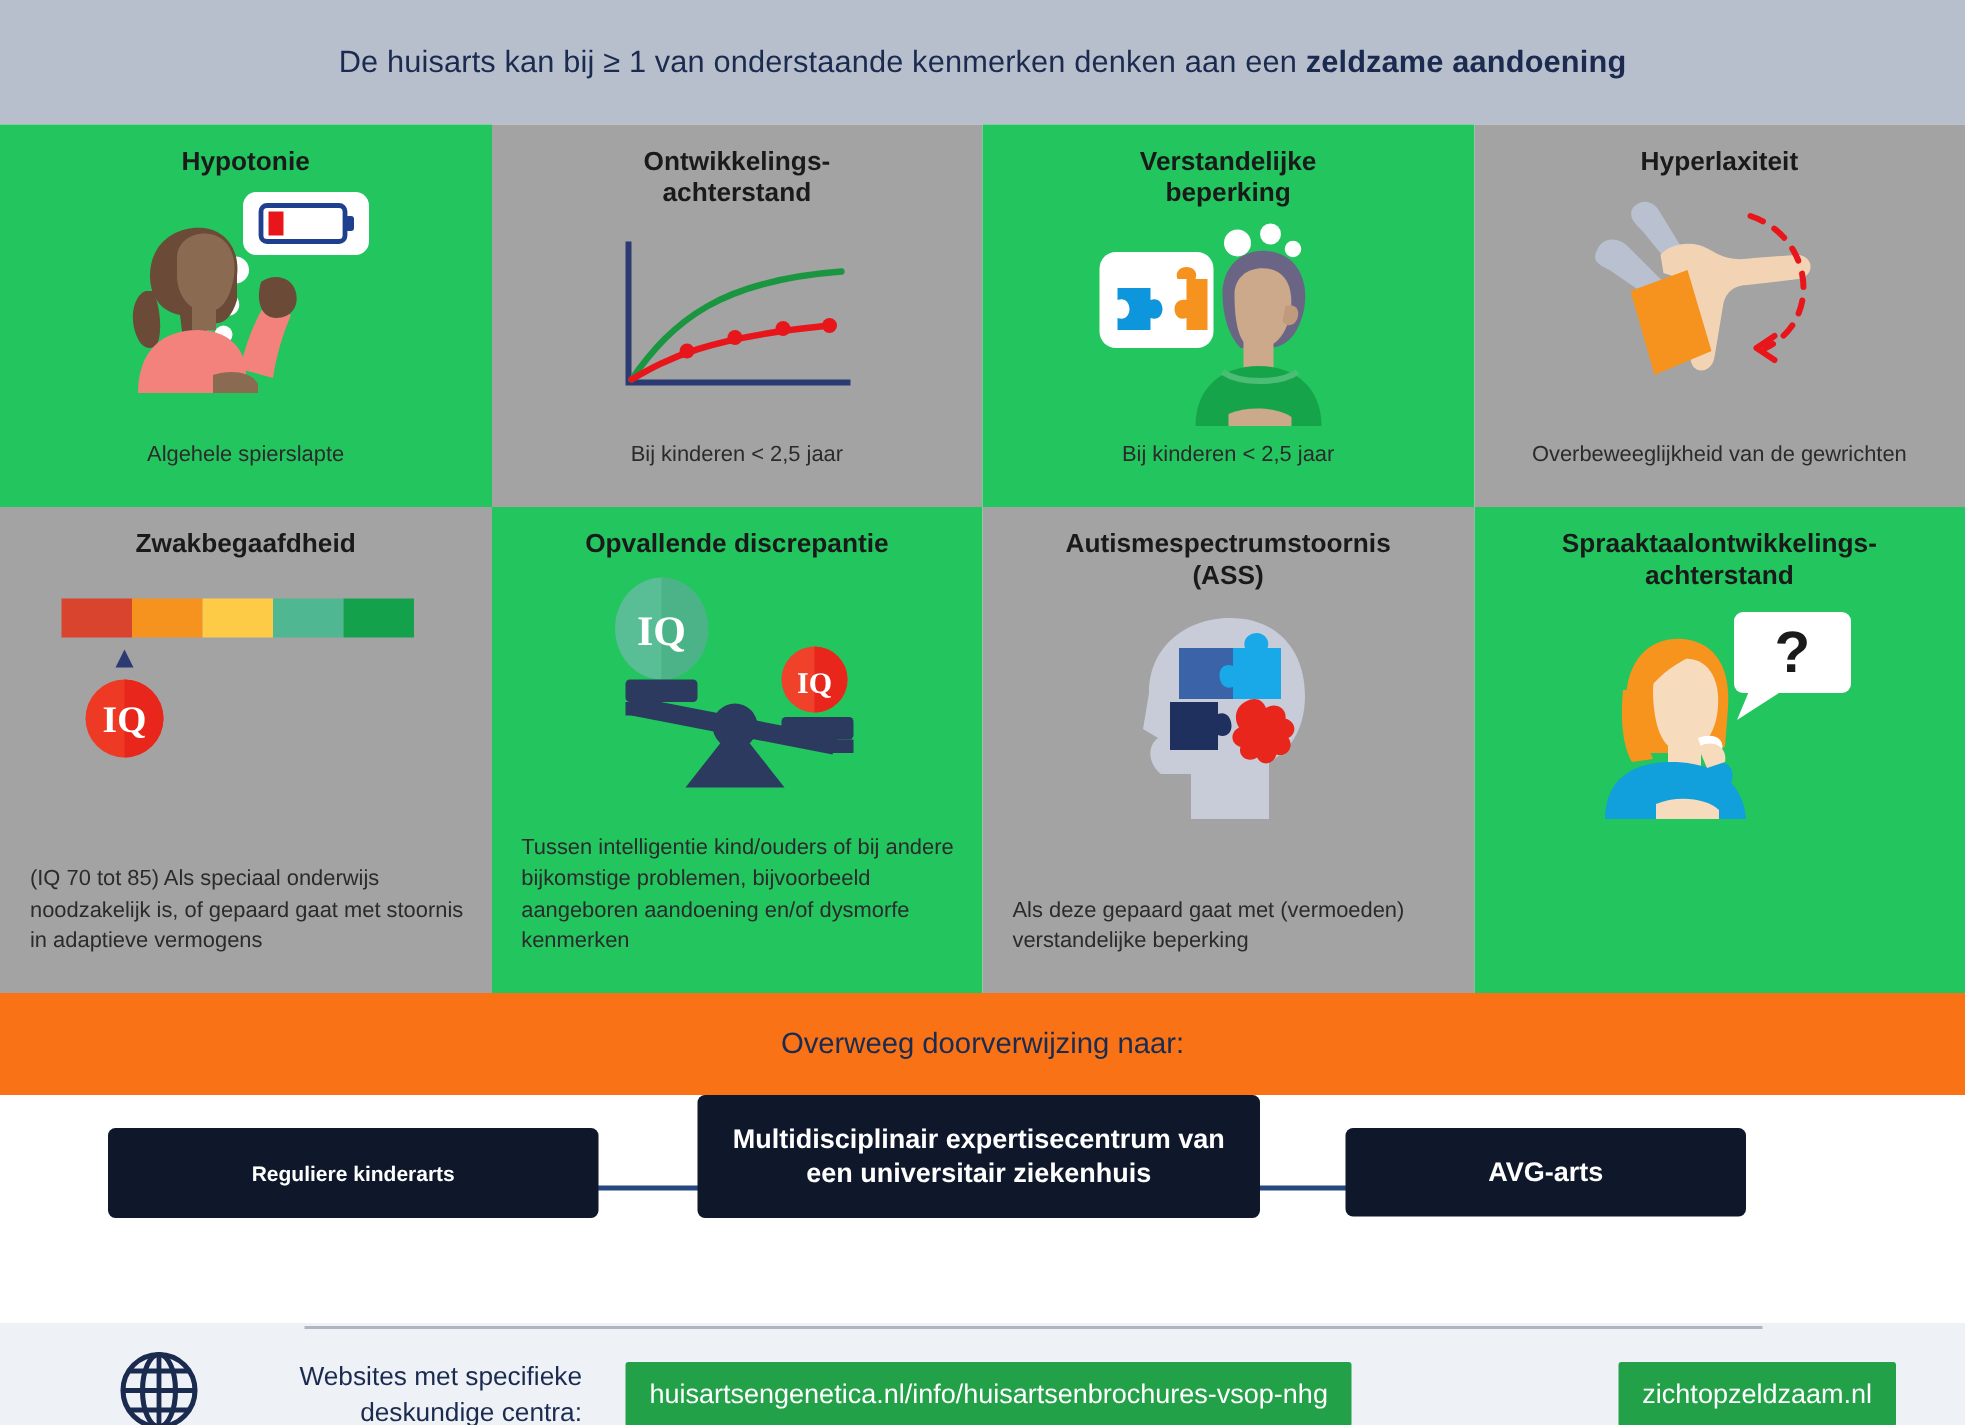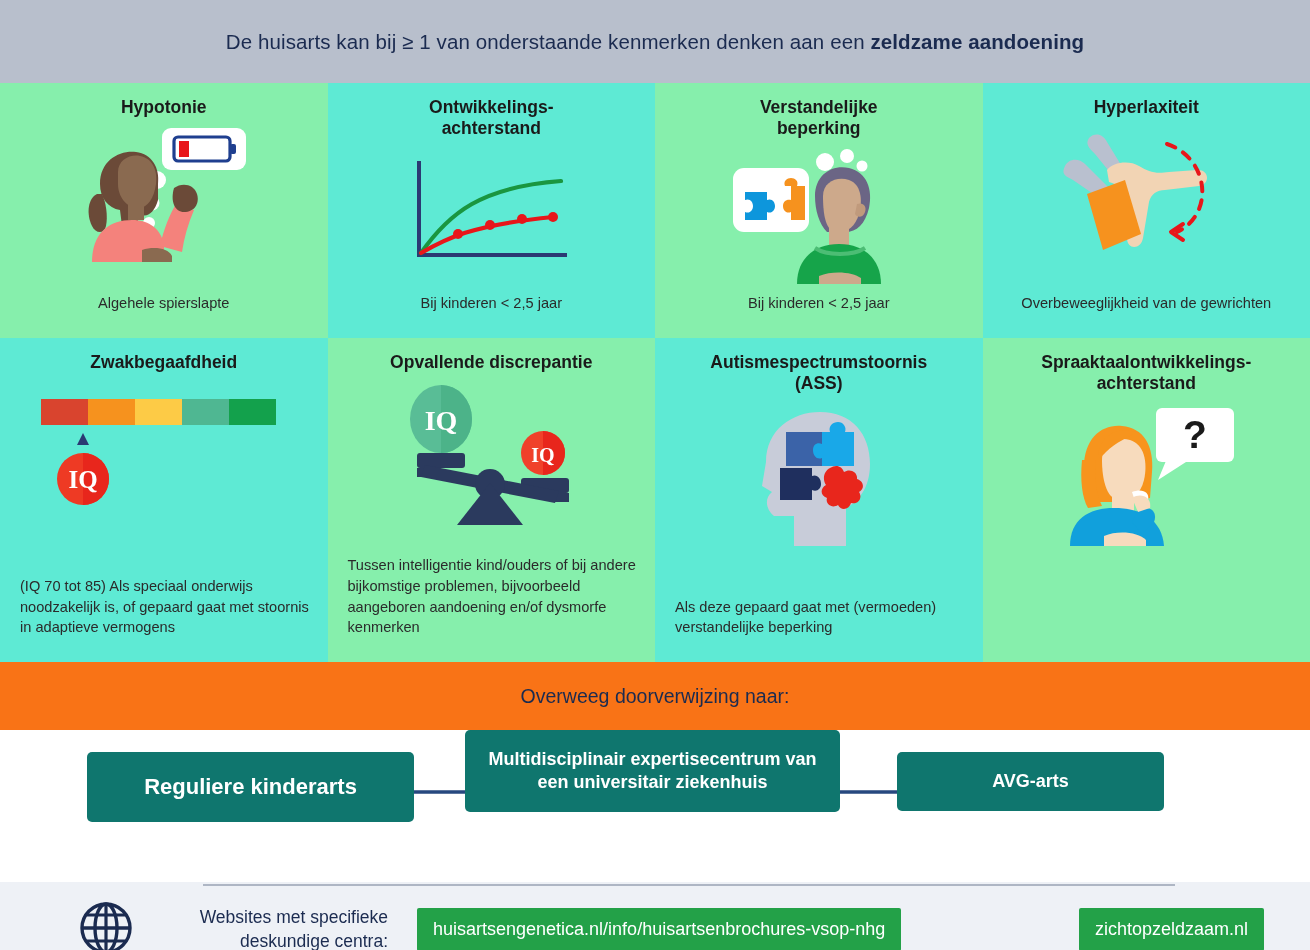--- a/index.html
+++ b/index.html
@@ -29,22 +29,22 @@
   .grid{display:flex;flex-wrap:wrap;width:1310px;}
   .card{
     box-sizing:border-box;
     width:327.5px;
     display:flex;flex-direction:column;align-items:center;
     padding:14px 12px 0 12px;
     position:relative;
   }
   .row1 .card{height:255px;}
   .row2 .card{height:324px;}
-  .bg-grey{background:#86efac;}
-  .bg-white{background:#5eead4;}
+  .bg-grey{background:#22c55e;}
+  .bg-white{background:#a3a3a3;}
 
   .card-title{
     font-size:17.5px;font-weight:700;color:#1a1a1a;
     text-align:center;line-height:1.22;
     margin:0 0 2px 0;
     font-family:"Liberation Sans", sans-serif;
   }
   .art{
     flex:0 0 auto;
     display:flex;align-items:center;justify-content:center;
@@ -63,26 +63,26 @@
     position:relative;
     width:1310px;height:68px;
     background:#f97316;
     display:flex;align-items:center;justify-content:center;
   }
   .referral-band-text{font-size:19.5px;color:#1b2b50;}
 
   .referral-area{position:relative;width:1310px;height:152px;background:#fff;}
   .connectors{position:absolute;left:0;top:0;width:1310px;height:152px;}
   .ref-box{
-    background:#0f766e;color:#fff;border-radius:5px;
+    background:#0f172a;color:#fff;border-radius:5px;
     display:flex;align-items:center;justify-content:center;
     text-align:center;font-weight:700;line-height:1.3;
     box-sizing:border-box;
   }
-  .ref-a{position:absolute;left:87px;top:22px;width:327px;height:70px;font-size:22px;}
+  .ref-a{position:absolute;left:72px;top:22px;width:327px;height:60px;font-size:14px;}
   .ref-b{position:absolute;left:465px;top:0px;width:375px;height:82px;font-size:18px;padding:0 14px;}
   .ref-c{position:absolute;left:897px;top:22px;width:267px;height:59px;font-size:18px;}
 
   
   .footer{
     position:relative;
     width:1310px;height:95px;
     background:#eef1f6;
     display:flex;align-items:center;
   }

